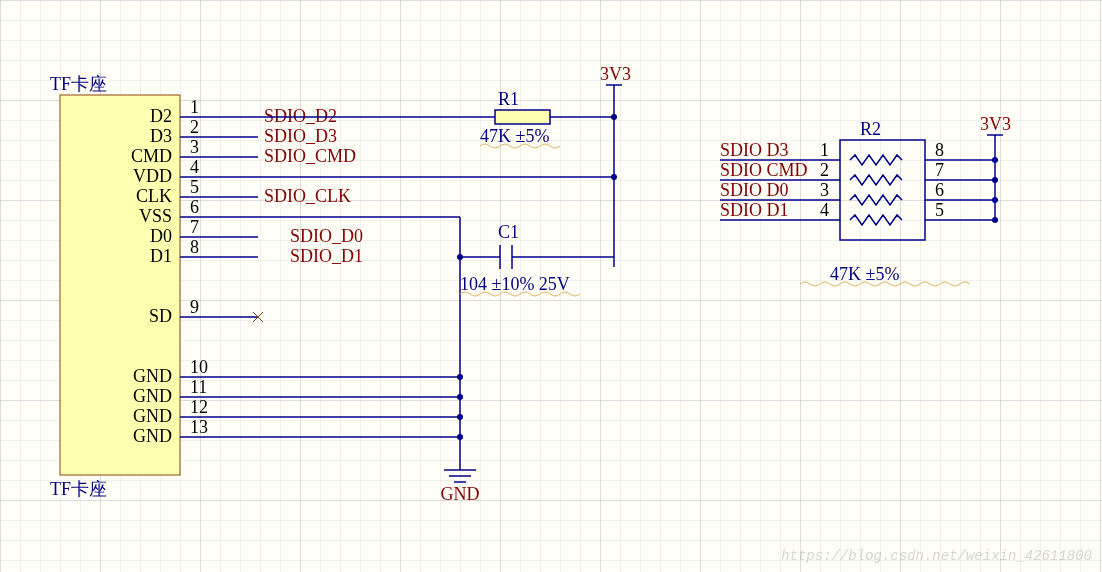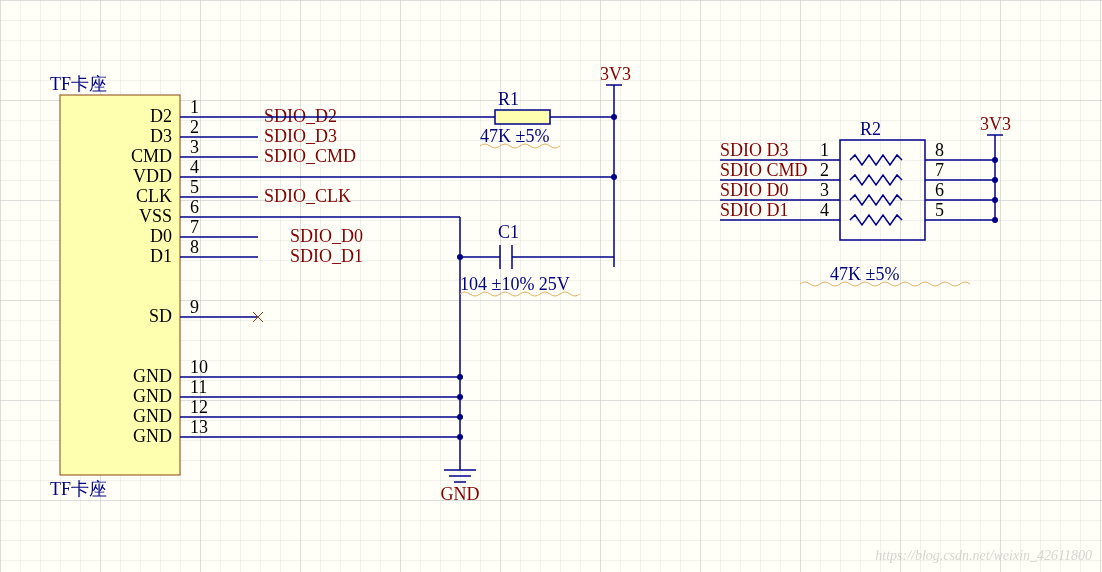--- a/index.html
+++ b/index.html
@@ -28,21 +28,21 @@
   .pin-num   { font-family:"Times New Roman",serif; font-size:18px; fill:#000; }
   .net-label { font-family:"Times New Roman",serif; font-size:18px; fill:#800000; }
   .designator{ font-family:"Times New Roman",serif; font-size:18px; fill:#000080; }
   .value     { font-family:"Times New Roman",serif; font-size:18px; fill:#000080; }
   .power     { font-family:"Times New Roman",serif; font-size:18px; fill:#800000; }
   .wire { stroke:#00008B; stroke-width:1.5; fill:none; }
   .junction { fill:#00008B; }
   .resistor-body { fill:#ffffb0; stroke:#00008B; stroke-width:1.5; }
   .noerc { stroke:#8B4513; stroke-width:1; }
   .sine { stroke:#e0b060; stroke-width:1; fill:none; }
-  .watermark { position:absolute; right:10px; bottom:8px; color:rgba(150,150,150,0.4); font-family:Liberation Serif, serif; font-size:14px; font-style:italic;}
+  .watermark { position:absolute; right:10px; bottom:8px; color:rgba(150,150,150,0.4); font-family:Liberation Mono, monospace; font-size:14px; font-style:italic;}
 </style>
 </head>
 <body>
 <div class="grid"></div>
 
 <svg width="1102" height="572">
 
   <rect class="comp-body" x="60" y="95" width="120" height="380"></rect>
   <text class="designator" x="50" y="90">TF卡座</text>
   <text class="designator" x="50" y="495">TF卡座</text>

